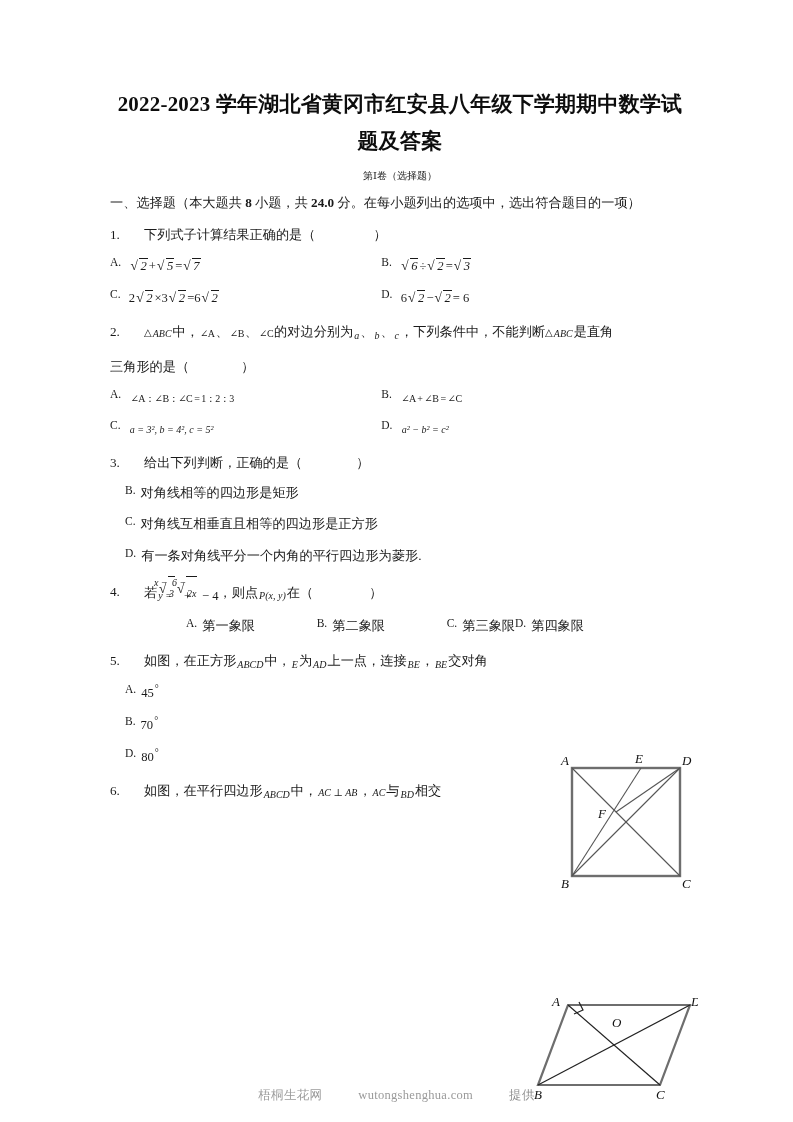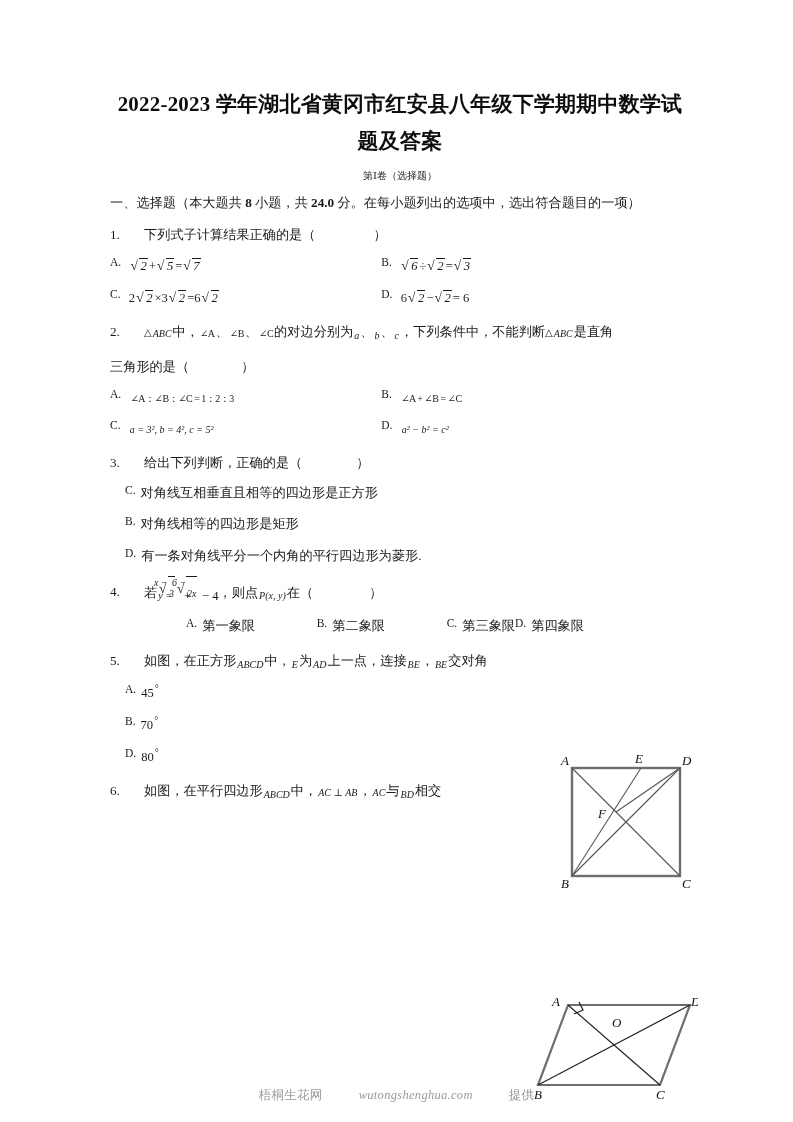--- a/index.html
+++ b/index.html
@@ -148,21 +148,21 @@
     position: absolute;
     left: 0;
     right: 0;
     bottom: 18px;
     text-align: center;
     color: #9a9a9a;
     font-size: 12.5px;
     letter-spacing: 0.3px;
   }
   .watermark span { padding: 0 18px; }
-  .wm-site { font-family: "Liberation Serif", serif; font-style: italic; }
+  .wm-site { font-family: "Liberation Serif", serif; }
   .wm-cut { color: #8e8e8e; }
 </style>
 </head>
 <body>
 
 <div class="page">
   <div class="content">
 
     <h1 class="doc-title">2022-2023 学年湖北省黄冈市红安县八年级下学期期中数学试题及答案</h1>
     <div class="subtitle">第Ⅰ卷（选择题）</div>
@@ -229,24 +229,24 @@
         </span>
       </div>
     </div>
 
     <div class="qblock">
       <div class="q-stem">
         <span class="q-num">3.</span><span>给出下列判断，正确的是（</span><span style="display:inline-block;width:54px"></span><span>）</span>
       </div>
       <div class="opt-list">
         <div class="opt-row">
+          <span class="opt-label">B.</span><span>对角线相等的四边形是矩形</span>
+        </div>
+        <div class="opt-row">
           <span class="opt-label">C.</span><span>对角线互相垂直且相等的四边形是正方形</span>
-        </div>
-        <div class="opt-row">
-          <span class="opt-label">B.</span><span>对角线相等的四边形是矩形</span>
         </div>
         <div class="opt-row">
           <span class="opt-label">D.</span><span>有一条对角线平分一个内角的平行四边形为菱形.</span>
         </div>
       </div>
     </div>
 
     <div class="qblock">
       <div class="q-stem">
         <span class="q-num">4.</span><span>若</span><span class="mi sub-shift">y =</span><span class="rad"><span class="radicand mi">x − 3</span></span><span class="mn sub-shift">+</span><span class="rad"><span class="radicand mi">6 − 2x</span></span><span class="mn sub-shift">− 4</span><span>，则点</span><span class="mi sub-shift">P(x, y)</span><span>在（</span><span style="display:inline-block;width:56px"></span><span>）</span>

